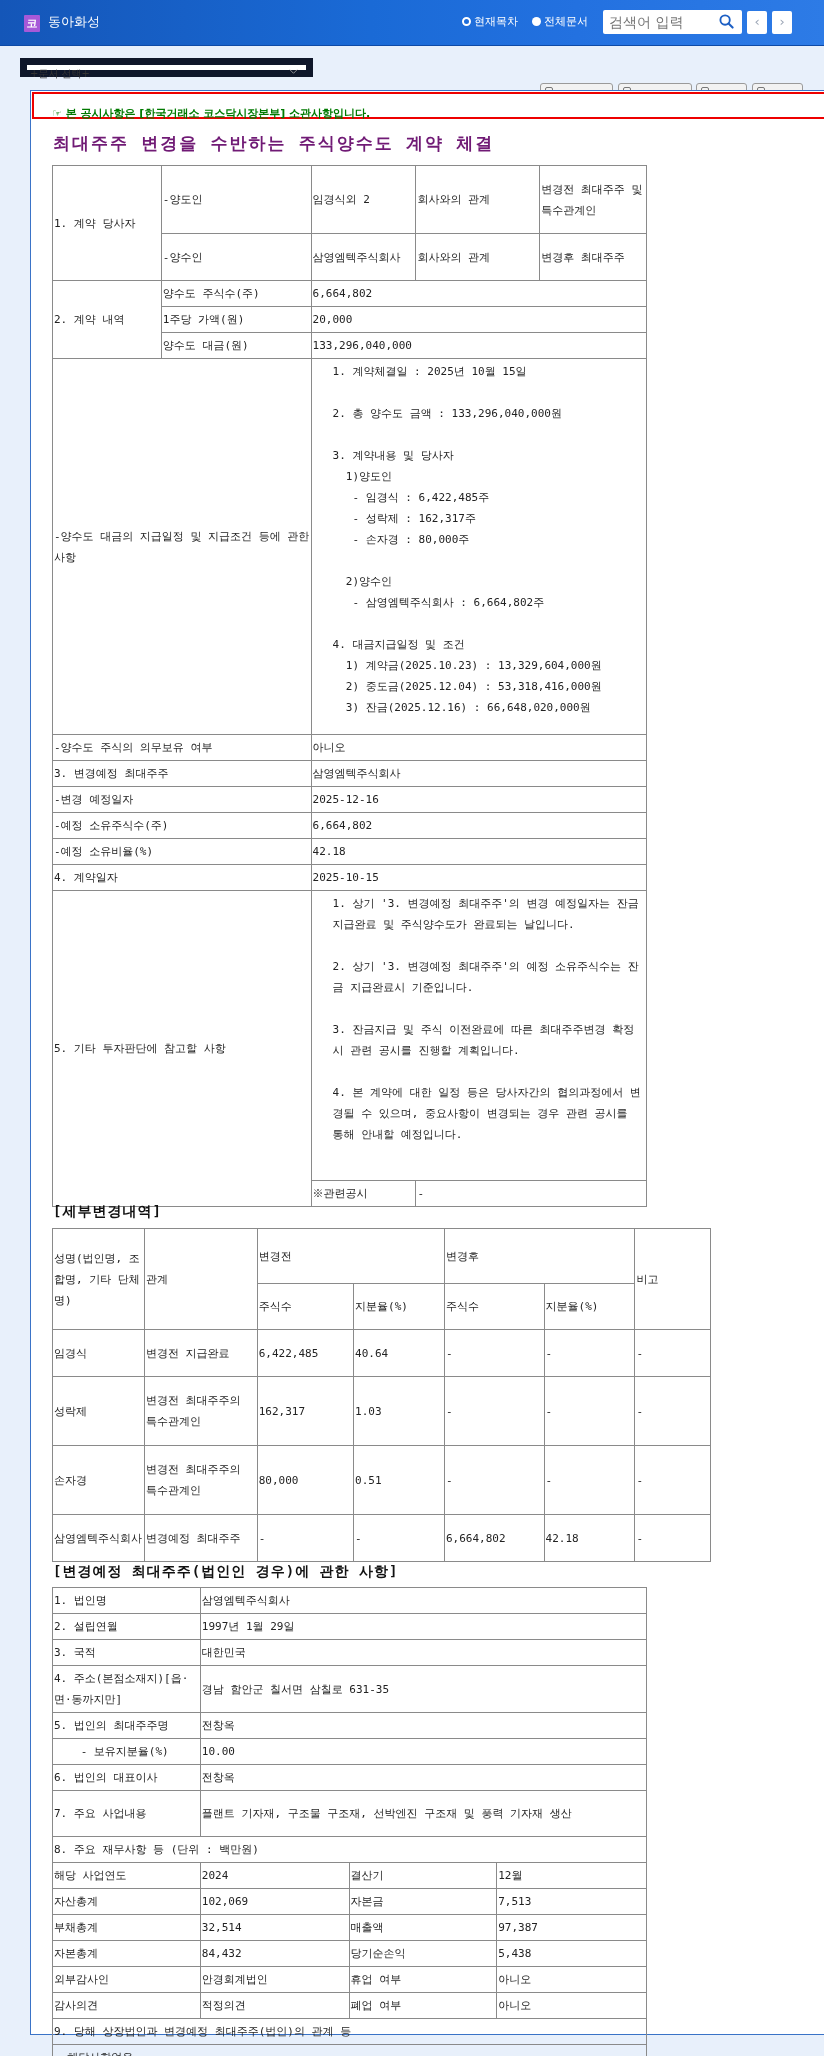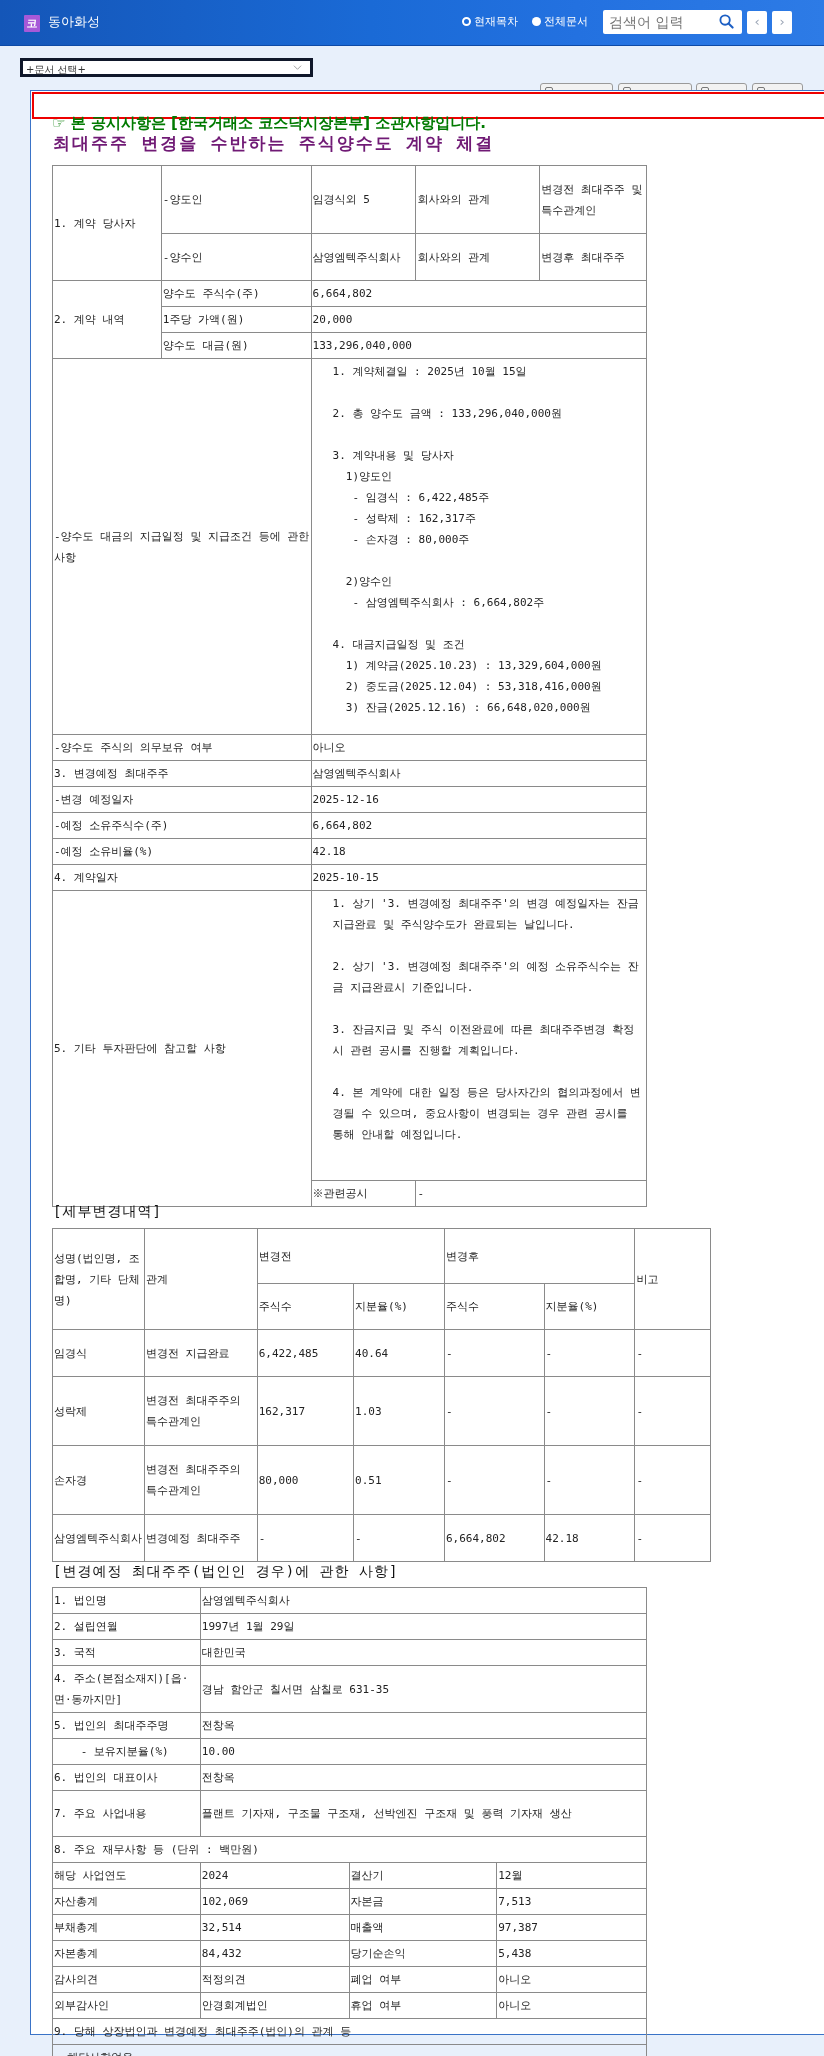--- a/index.html
+++ b/index.html
@@ -20,37 +20,37 @@
   .search-box { position: absolute; left: 603px; top: 10px; width: 139px; height: 24px; background: #fff;
     border-radius: 2px; }
   .search-box input { position: absolute; left: 6px; top: 3px; width: 100px; height: 17px; border: none; outline: none;
     font-size: 14px; font-family: "DejaVu Sans", sans-serif; color: #555; background: transparent; }
   .search-icon { position: absolute; right: 8px; top: 4px; width: 15px; height: 15px; }
   .navbtn { position: absolute; top: 11px; width: 20px; height: 23px; background: #fff; border-radius: 2px;
     color: #9aa4b4; font-size: 13px; text-align: center; line-height: 22px; }
 
   
   .doc-select { position: absolute; left: 20px; top: 58px; width: 293px; height: 19px; background: #fff;
-    border: 3px solid #0f172a; font-size: 10px; color: #333; padding-left: 3px; line-height: 17px; }
+    border: 7px solid #0f172a; font-size: 10px; color: #333; padding-left: 3px; line-height: 17px; }
   .doc-select .chev { position: absolute; right: 8px; top: 2px; width: 9px; height: 9px; }
 
   
   .tbtn { position: absolute; top: 83px; height: 14px; background: #f2f2f2; border: 1px solid #9a9a9a; border-radius: 3px; }
   .tbtn .ic { position: absolute; left: 4px; top: 3px; width: 8px; height: 8px; border: 1px solid #777; border-radius: 2px; }
 
   
   .frame { position: absolute; left: 30px; top: 90px; width: 800px; height: 1945px; background: #fff;
     border: 1px solid #3a73c7; }
   .notice { position: absolute; left: 32px; top: 92px; width: 800px; height: 27px; border: 2px solid #ee0000;
     background: #fff; }
-  .notice span { position: absolute; left: 18px; top: 20px; color: #007a00; font-size: 15px; font-weight: bold; }
+  .notice span { position: absolute; left: 18px; top: 12px; color: #007a00; font-size: 11px; font-weight: bold; }
 
   .doc-title { position: absolute; left: 53px; top: 132px; font-size: 17px; font-weight: bold; color: #701a75;
     letter-spacing: 2px; font-family: "DejaVu Sans Mono", monospace; }
-  .section-title { position: absolute; left: 53px; font-size: 14px; font-weight: normal; color: #111; letter-spacing: 1px;
+  .section-title { position: absolute; left: 53px; font-size: 14px; font-weight: bold; color: #111; letter-spacing: 1px;
     font-family: "DejaVu Sans Mono", monospace; }
 
   table { position: absolute; border-collapse: collapse; font-family: "DejaVu Sans Mono", monospace; font-size: 11px; color: #222; }
   td { border: 1px solid #8a8a8a; padding: 2px 1px; vertical-align: middle; line-height: 21px; word-break: break-all; }
   td.top { vertical-align: top; }
   .pre { white-space: pre-wrap; padding-left: 21px; }
 </style>
 </head>
 <body>
 
@@ -110,21 +110,21 @@
       <col style="width:109px">
       <col style="width:150px">
       <col style="width:105px">
       <col style="width:124px">
       <col style="width:107px">
     </colgroup>
   <tbody>
       <tr style="height:68px">
     <td rowspan="2">1. 계약 당사자</td>
     <td>-양도인</td>
-    <td>임경식외 5</td>
+    <td>임경식외 2</td>
     <td>회사와의 관계</td>
     <td>변경전 최대주주 및 특수관계인</td>
   </tr>
   <tr style="height:47px">
     <td>-양수인</td>
     <td>삼영엠텍주식회사</td>
     <td>회사와의 관계</td>
     <td>변경후 최대주주</td>
   </tr>
   <tr style="height:24px">
@@ -327,31 +327,31 @@
         <td>매출액</td>
         <td>97,387</td>
       </tr>
   <tr style="height:24px">
         <td>자본총계</td>
         <td>84,432</td>
         <td>당기순손익</td>
         <td>5,438</td>
       </tr>
   <tr style="height:24px">
+        <td>외부감사인</td>
+        <td>안경회계법인</td>
+        <td>휴업 여부</td>
+        <td>아니오</td>
+      </tr>
+  <tr style="height:24px">
         <td>감사의견</td>
         <td>적정의견</td>
         <td>폐업 여부</td>
         <td>아니오</td>
       </tr>
   <tr style="height:24px">
-        <td>외부감사인</td>
-        <td>안경회계법인</td>
-        <td>휴업 여부</td>
-        <td>아니오</td>
-      </tr>
-  <tr style="height:24px">
         <td colspan="4">9. 당해 상장법인과 변경예정 최대주주(법인)의 관계 등</td>
       </tr>
   <tr style="height:24px">
         <td colspan="4">- 해당사항없음</td>
       </tr>
 </tbody>
   </table>
 
 </body></html>

